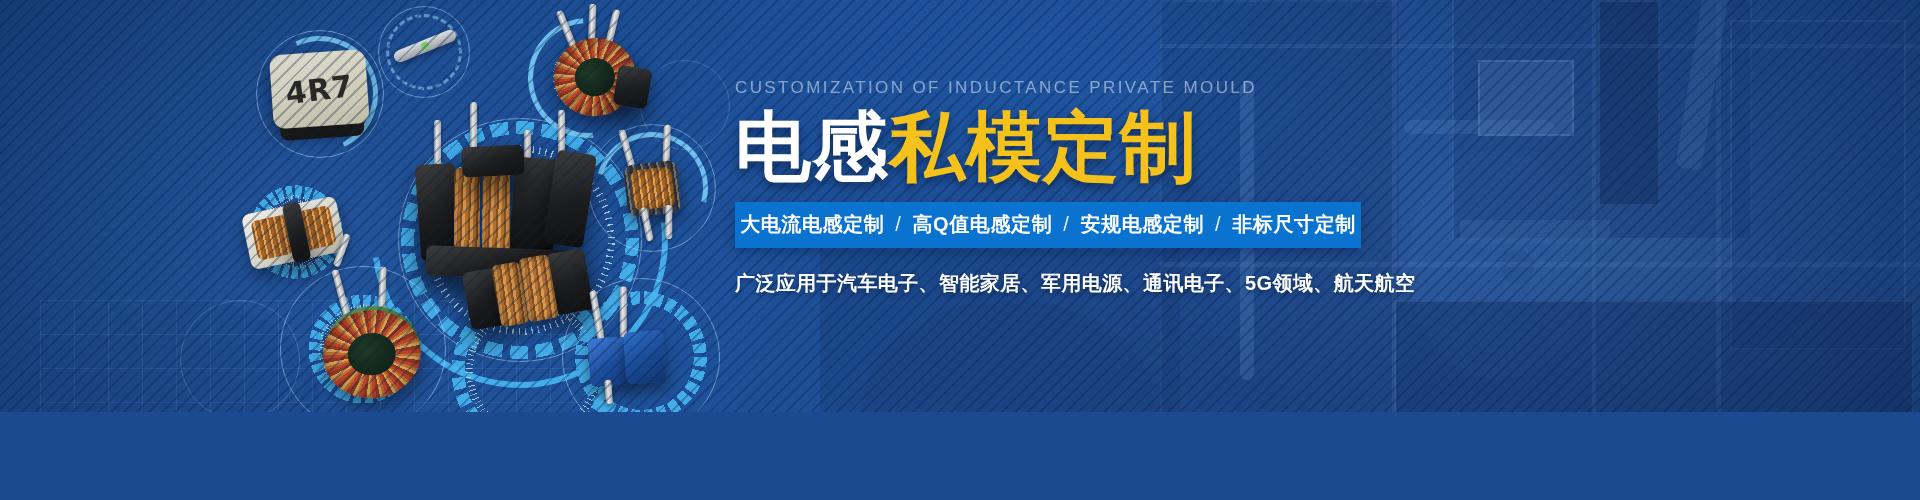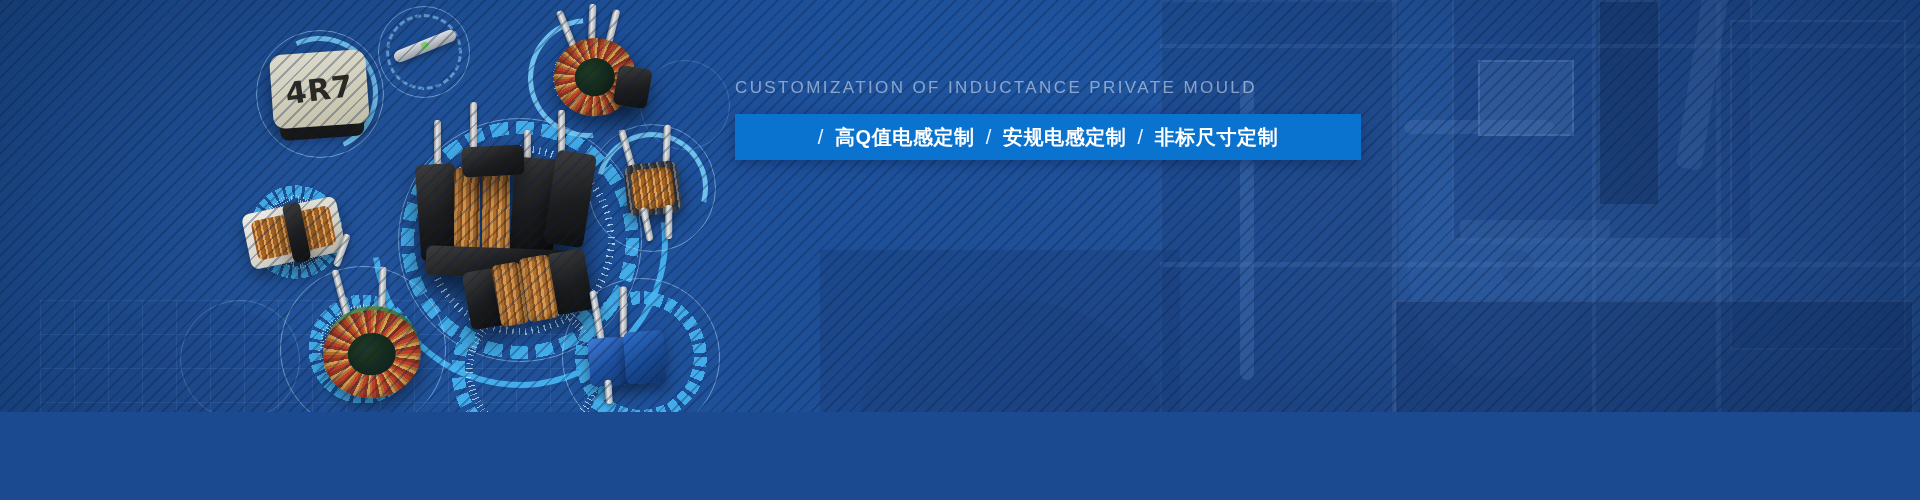--- a/index.html
+++ b/index.html
@@ -462,28 +462,33 @@
 
   </div>
 
   <div class="hatch"></div>
   <div class="vignette"></div>
 
   <div class="copy">
 
     <div class="eng">CUSTOMIZATION OF INDUCTANCE PRIVATE MOULD</div>
 
+    <div class="headline">
+      <span class="w">电感</span><span class="y">私模定制</span>
+    </div>
 
     <div class="featurebar">
       <div class="txt">
+        <span>大电流电感定制</span>
         <span class="sep">/</span>
         <span>高Q值电感定制</span>
         <span class="sep">/</span>
         <span>安规电感定制</span>
         <span class="sep">/</span>
         <span>非标尺寸定制</span>
       </div>
     </div>
 
+    <div class="tagline">广泛应用于汽车电子、智能家居、军用电源、通讯电子、5G领域、航天航空</div>
 
   </div>
 
 </div>
 
 </body></html>

